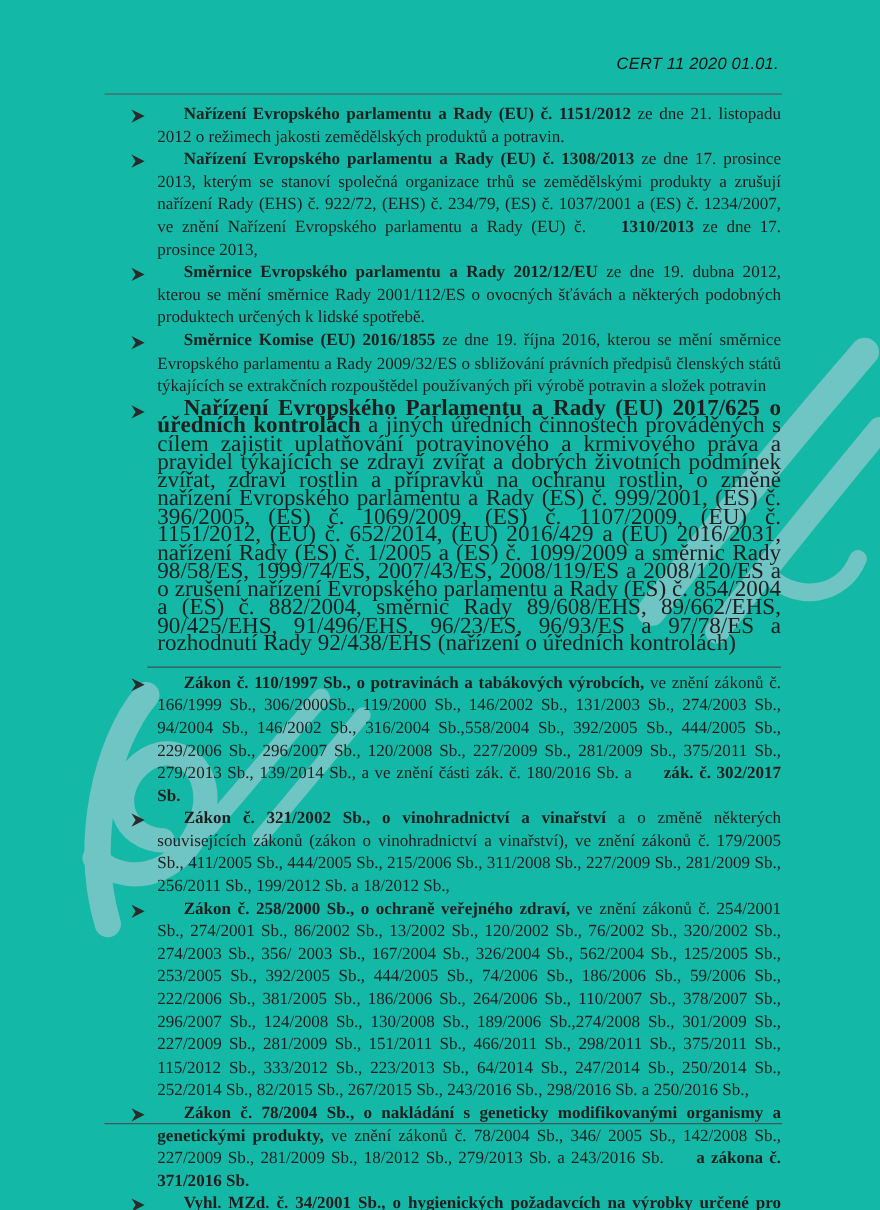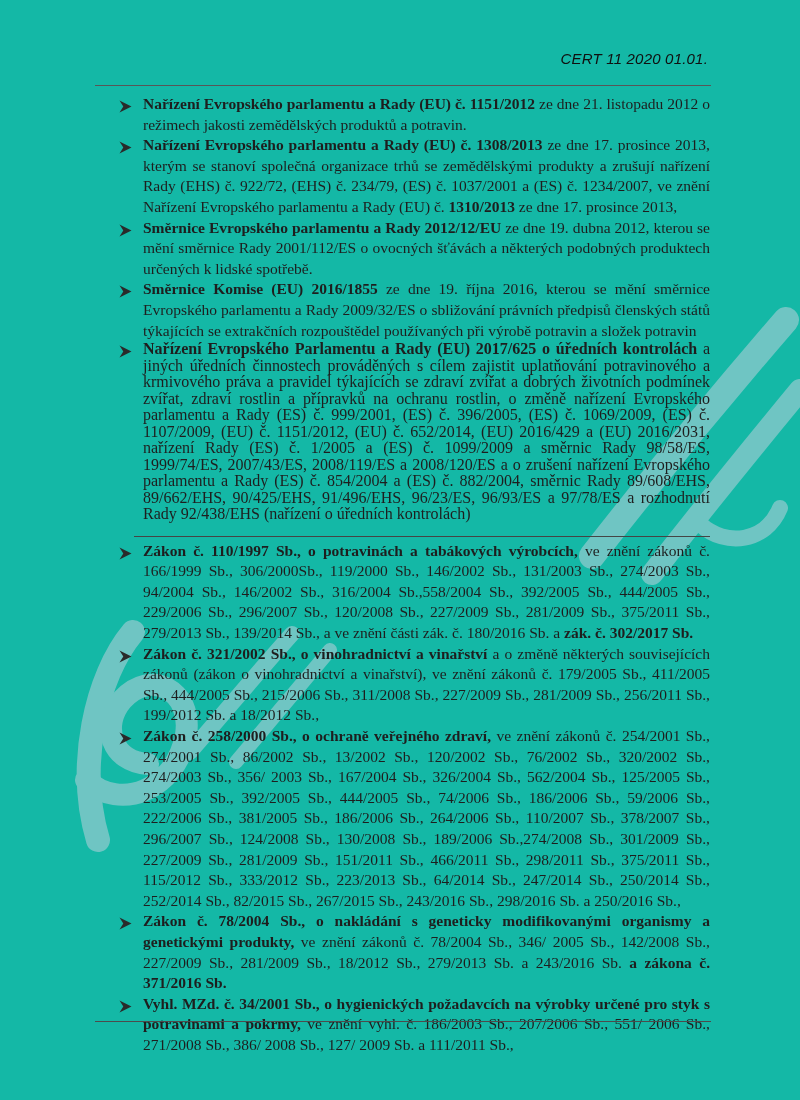--- a/index.html
+++ b/index.html
@@ -29,22 +29,22 @@
 
   .content {
     position:absolute; top:94px; left:118px; width:592px; z-index:1;
     font-size:15.5px; line-height:20.6px;
     text-align:justify; color:#1e1e1e;
   }
   .item { position:relative; padding-left:25px; }
   .item .bullet {
     position:absolute; left:1px; top:4px; width:13px; height:13px;
   }
-  .item.compact { font-size:16px; line-height:16.5px; }
-  .b { font-weight:bold; }
+  .item.compact { font-size:21px; line-height:16.5px; }
+  .b { font-weight:bold;margin-left:24px; }
 
   .group-divider {
     border-top:1.5px solid #454545;
     margin:13px 0 4px 16px;
   }
 
   .footer {
     position:absolute; top:1027px; left:95px; width:613px; z-index:2;
     text-align:center;
     font-family:"Liberation Sans", sans-serif;

